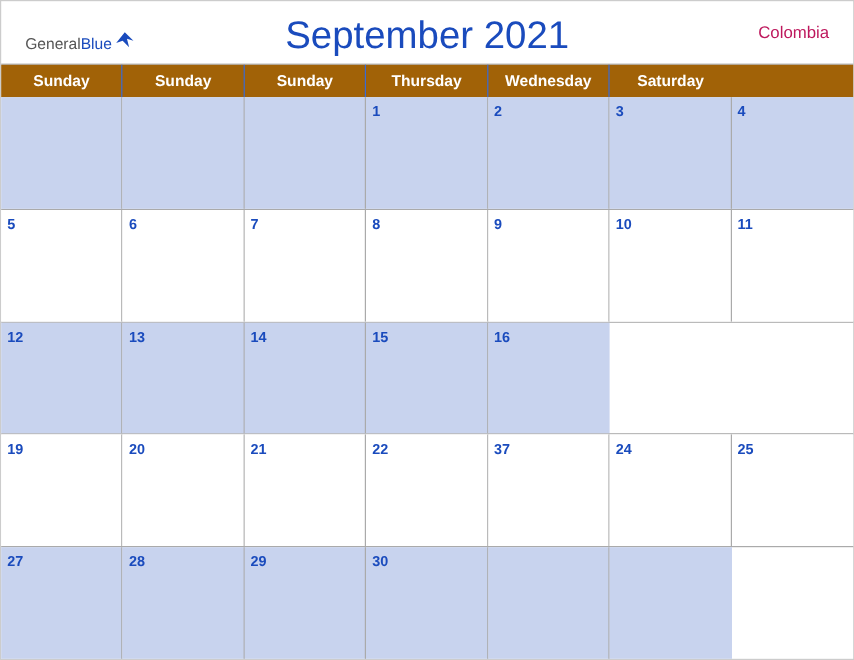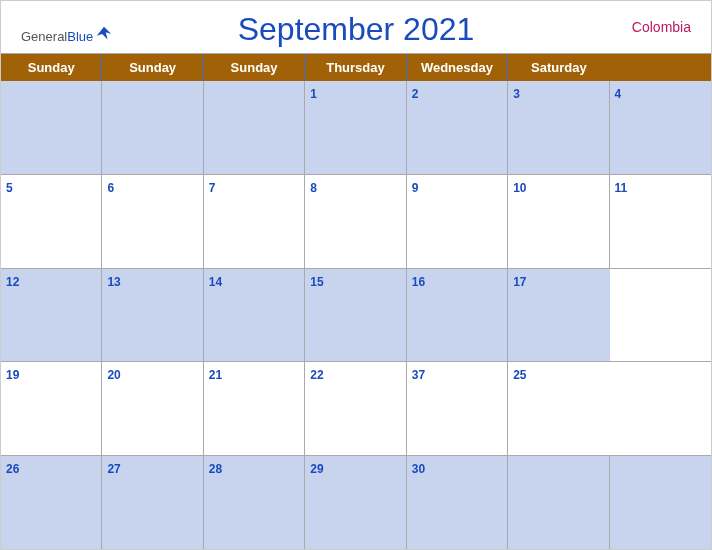--- a/index.html
+++ b/index.html
@@ -179,32 +179,31 @@
           <div class="day-cell"><span class="day-number">9</span></div>
           <div class="day-cell"><span class="day-number">10</span></div>
           <div class="day-cell"><span class="day-number">11</span></div>
         </div>
         <div class="week-row shaded">
           <div class="day-cell"><span class="day-number">12</span></div>
           <div class="day-cell"><span class="day-number">13</span></div>
           <div class="day-cell"><span class="day-number">14</span></div>
           <div class="day-cell"><span class="day-number">15</span></div>
           <div class="day-cell"><span class="day-number">16</span></div>
-          <div class="day-cell"><span class="day-number">17</span></div>
         </div>
         <div class="week-row">
           <div class="day-cell"><span class="day-number">19</span></div>
           <div class="day-cell"><span class="day-number">20</span></div>
           <div class="day-cell"><span class="day-number">21</span></div>
           <div class="day-cell"><span class="day-number">22</span></div>
           <div class="day-cell"><span class="day-number">37</span></div>
+          <div class="day-cell"><span class="day-number">24</span></div>
           <div class="day-cell"><span class="day-number">25</span></div>
         </div>
         <div class="week-row shaded">
-          <div class="day-cell"><span class="day-number">26</span></div>
           <div class="day-cell"><span class="day-number">27</span></div>
           <div class="day-cell"><span class="day-number">28</span></div>
           <div class="day-cell"><span class="day-number">29</span></div>
           <div class="day-cell"><span class="day-number">30</span></div>
           <div class="day-cell empty"><span class="day-number"></span></div>
           <div class="day-cell empty"><span class="day-number"></span></div>
         </div>
       </div>
   </div>
 </div>

